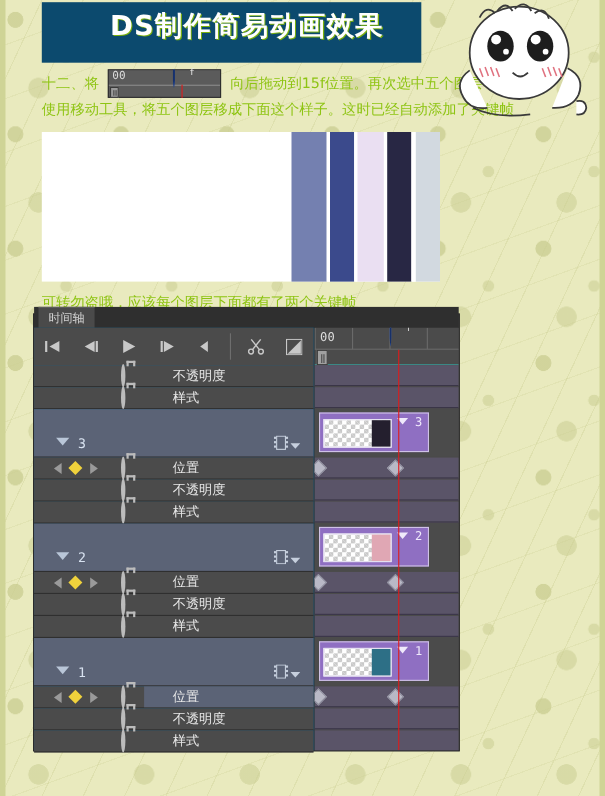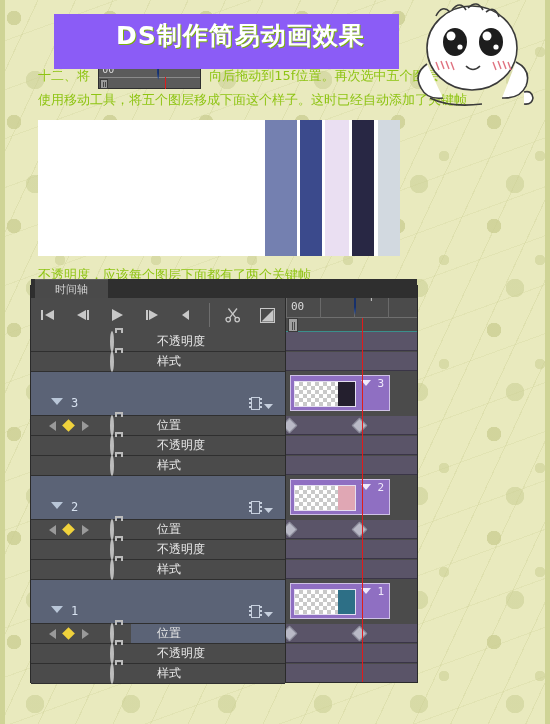--- a/index.html
+++ b/index.html
@@ -25,24 +25,23 @@
     content:"";
     position:absolute; inset:0;
     background-image:
       repeating-linear-gradient(115deg, rgba(203,206,146,0.35) 0 1px, transparent 1px 34px),
       repeating-linear-gradient(-20deg, rgba(203,206,146,0.25) 0 1px, transparent 1px 46px);
   }
   .page { position: relative; z-index: 2; width:550px; height:724px; }
 
   
   .title-banner {
-    position: absolute; left: 38px; top: 14px; width: 345px; height: 55px;
-    background: #8b5cf6;
+    position: absolute; left: 38px; top: 2px; width: 345px; height: 55px;
+    background: #0c4a6e;
     z-index: 3;
-    margin-left: 16px;
   }
   .title-main {
     position:absolute; left: 62px; top: 5px;
     font-family: "DejaVu Sans", sans-serif;
     font-size: 25px; font-weight: bold; color: #ffffff;
     letter-spacing: 1px;
     text-shadow: 1px 1px 0 #7ab00c;
   }
   .title-sub {
     position:absolute; right: 8px; top: 33px;
@@ -120,21 +119,21 @@
   
   .tl-panel {
     position:absolute; left:30px; top:285px; width: 388px; height: 398px;
     background:#3c3c3c; border:1px solid #2a2a2a;
   }
   .tl-tabbar {
     position:absolute; left:0; top:-7px; height: 19px; width:100%;
     background:#2f2f2f;
   }
   .tl-tab {
-    position:absolute; left:4px; top:-7px; height:19px; padding:0 20px;
+    position:absolute; left:4px; top:-7px; height:19px; padding:0 9px;
     background:#4a4a4a; color:#cfcfcf; font-size:11px; line-height:19px;
     font-family:"DejaVu Sans", sans-serif;
     border-top:1px solid #5c5c5c;
     overflow:hidden;
   }
 
   .tl-body { position:absolute; left:0; top:12px; right:0; bottom:0; display:flex; }
   .tl-left { width: 255px; background:#0369a1; border-right:1px solid #2a2a2a; position:relative; }
   .tl-right { flex:1; background:#4b4b4b; position:relative; overflow:hidden; }
 
@@ -285,21 +284,21 @@
       <i style="width:22px;background:#3b4a8c"></i>
       <i style="width:3px;background:#fff"></i>
       <i style="width:24px;background:#eadff2"></i>
       <i style="width:3px;background:#fff"></i>
       <i style="width:22px;background:#282744"></i>
       <i style="width:4px;background:#fff"></i>
       <i style="width:22px;background:#d2d9e0"></i>
     </div>
   </div>
 
-  <div class="instr instr-3">不透明度，应该每个图层下面都有了两个关键帧</div>
+  <div class="instr instr-3">可转勿盗哦，应该每个图层下面都有了两个关键帧</div>
 
   <div class="tl-panel">
     <div class="tl-tabbar"></div>
     <div class="tl-tab">时间轴</div>
 
     <div class="tl-body">
 
       <div class="tl-left">
         <div class="toolbar">
           <div class="tb-btn">

